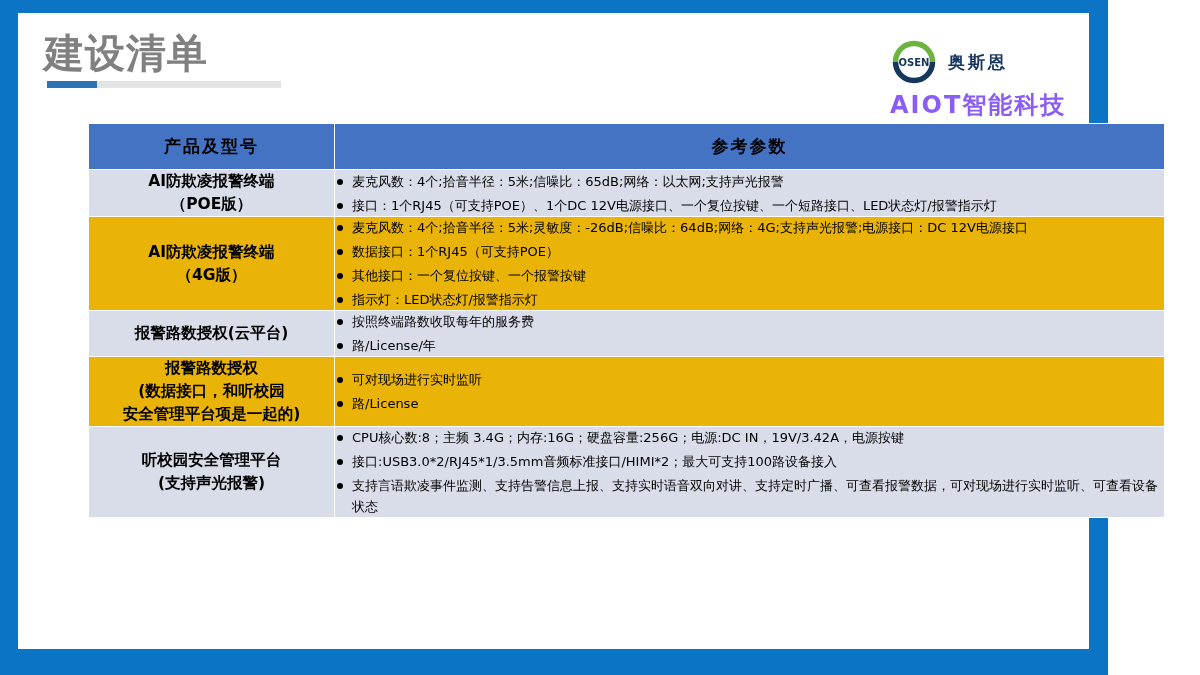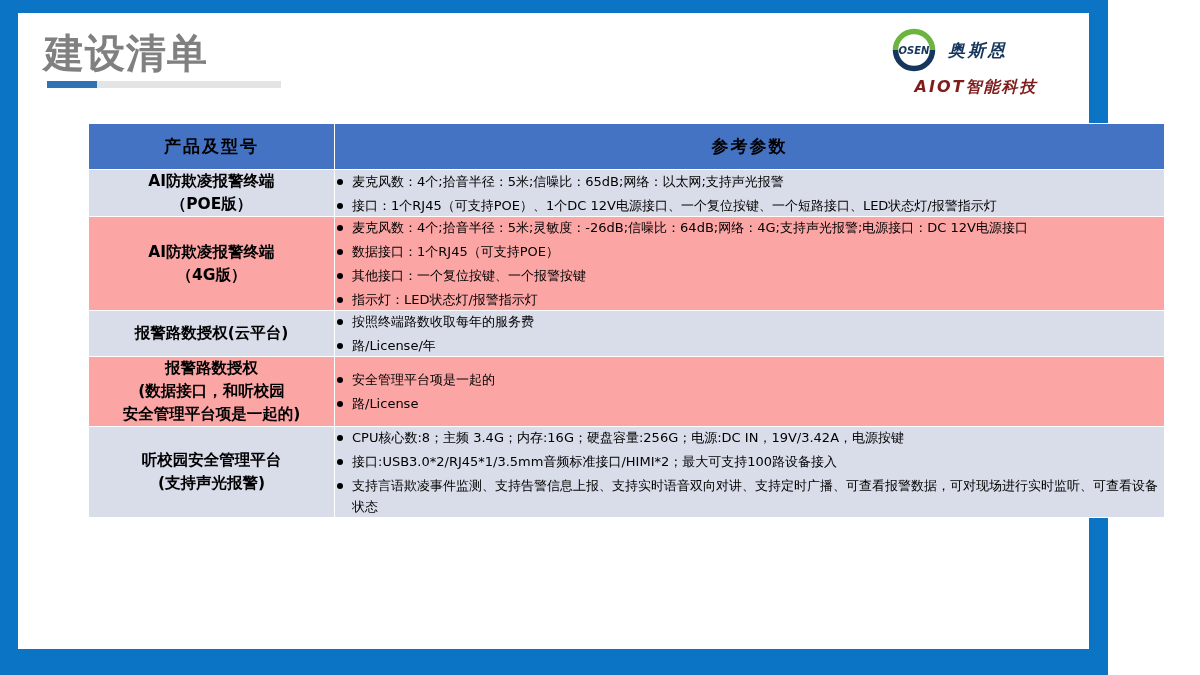--- a/index.html
+++ b/index.html
@@ -68,24 +68,23 @@
     top: 0;
     width: 50px;
     height: 7px;
     background: #2e74b5;
   }
 
   
   .logo-block {
     position: absolute;
     right: 27px;
-    top: 12px;
+    top: 24px;
     width: 172px;
     height: 80px;
-    font-style: italic;
   }
   .logo-top {
     display: flex;
     align-items: center;
     height: 50px;
   }
   .logo-mark {
     position: relative;
     width: 48px;
     height: 48px;
@@ -95,23 +94,23 @@
   .logo-cn {
     margin-left: 10px;
     font-size: 17px;
     font-weight: bold;
     color: #17365d;
     letter-spacing: 3px;
     white-space: nowrap;
   }
   .logo-sub {
     margin-top: 2px;
-    font-size: 16px;
-    font-weight: bold;
-    color: #7f1d1d;
+    font-size: 24px;
+    font-weight: bold;
+    color: #8b5cf6;
     letter-spacing: 2px;
     text-align: center;
     white-space: nowrap;
   }
 
   
   .spec-table {
     position: absolute;
     left: 70px;
     top: 110px;
@@ -145,21 +144,21 @@
     line-height: 23px;
     padding: 6px 8px;
   }
   .cell-params {
     padding: 8px 10px 8px 12px;
     font-size: 13px;
     color: #000000;
     line-height: 21px;
   }
   .row-a > td { background: #d9dce9; }
-  .row-b > td { background: #fca5a5; }
+  .row-b > td { background: #eab308; }
 
   ul.bullets {
     margin: 0;
     padding: 0;
     list-style: none;
   }
   ul.bullets li {
     position: relative;
     padding-left: 17px;
     margin: 0 0 3px 0;
@@ -259,21 +258,21 @@
         </tr>
 
         <tr class="row-b">
           <td class="cell-product">
             <div>报警路数授权</div>
             <div>(数据接口，和听校园</div>
             <div>安全管理平台项是一起的)</div>
           </td>
           <td class="cell-params">
             <ul class="bullets bullet-roomy">
-              <li>安全管理平台项是一起的</li>
+              <li>可对现场进行实时监听</li>
               <li>路/License</li>
             </ul>
           </td>
         </tr>
 
         <tr class="row-a">
           <td class="cell-product">
             <div>听校园安全管理平台</div>
             <div>(支持声光报警)</div>
           </td>

